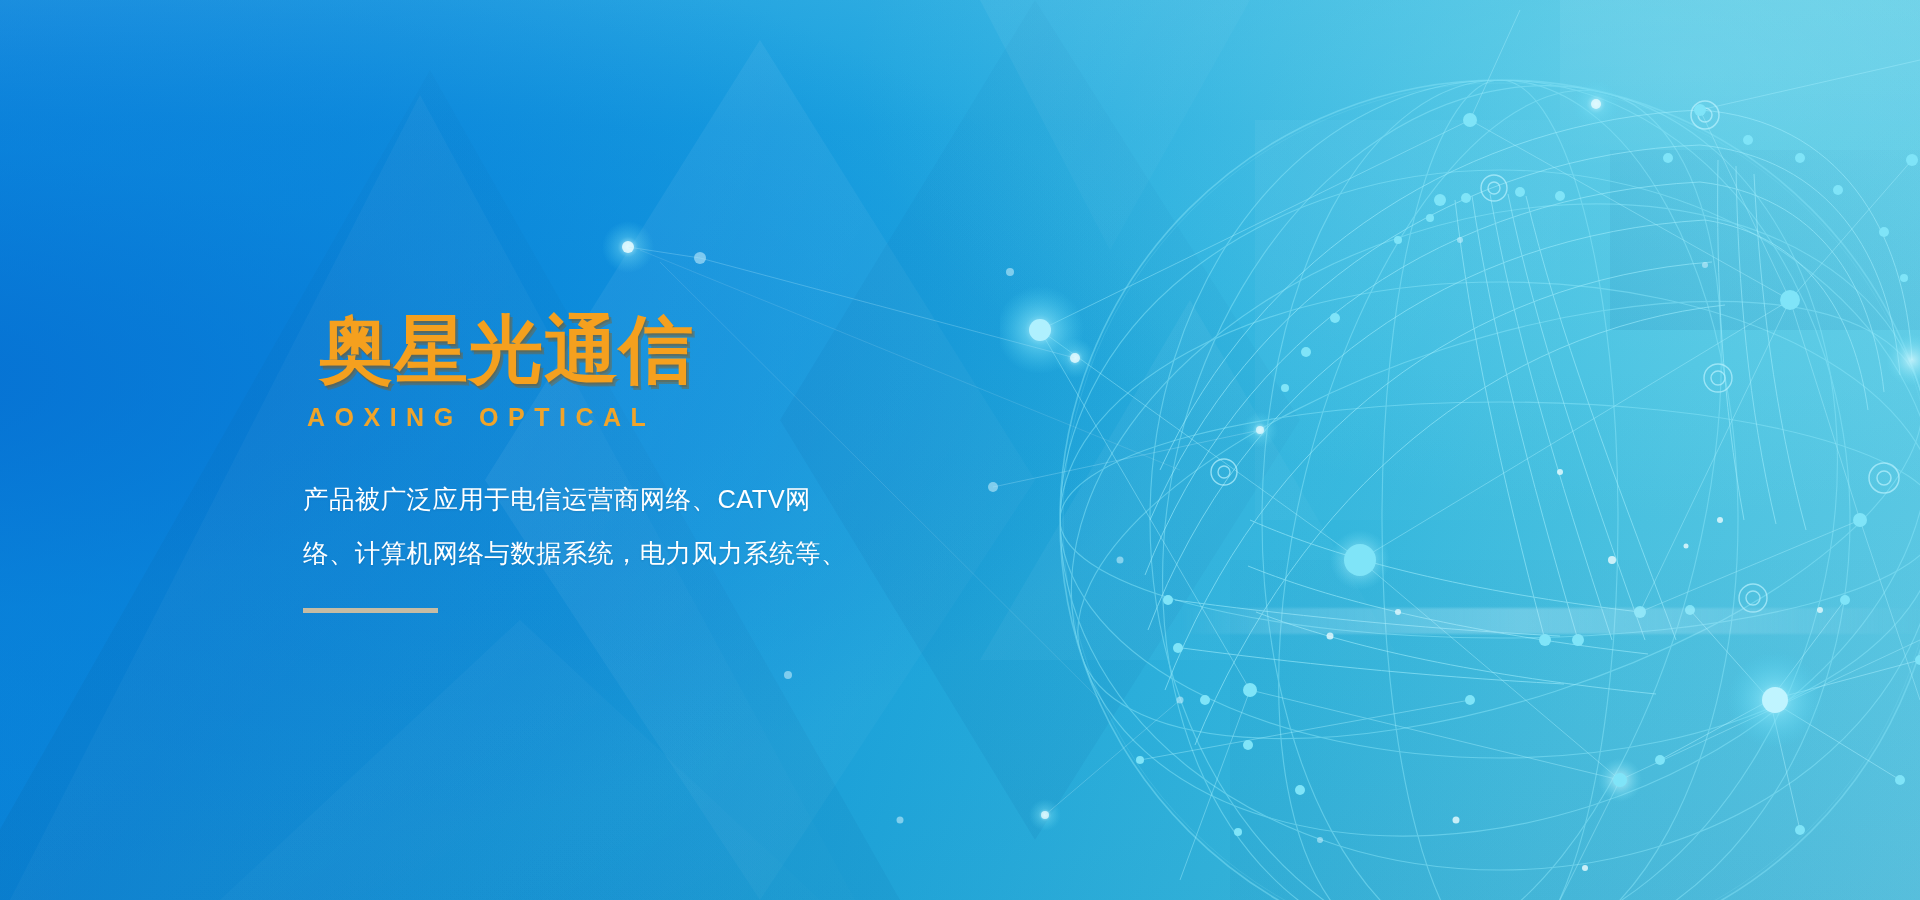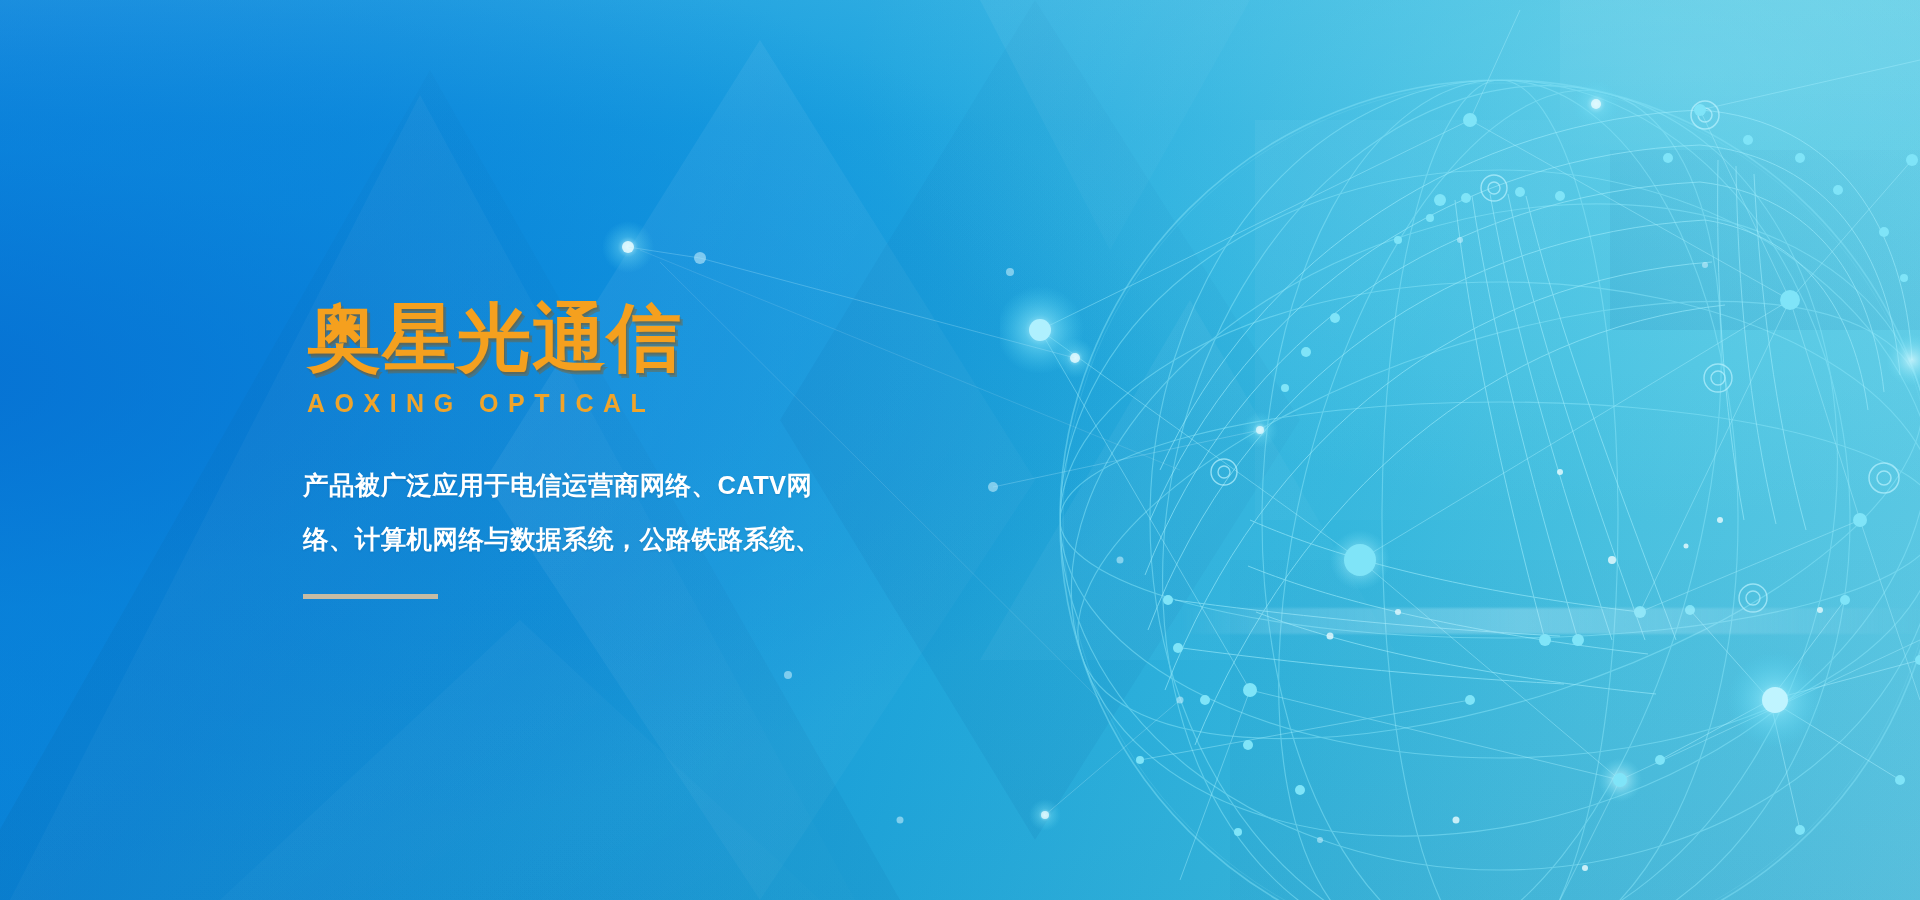--- a/index.html
+++ b/index.html
@@ -68,21 +68,21 @@
        rgba(210,242,252,0.30) 45%,
        rgba(190,235,250,0.18) 76%,
        rgba(255,255,255,0.0) 100%);
     filter:blur(1.2px);
   }
 
   
   .content{position:absolute;left:303px;top:296px;width:700px;}
 
   .title{
-    margin:4px;
+    margin:16px;
     font-family:"Liberation Sans","DejaVu Sans",sans-serif;
     font-size:74px;
     font-weight:bold;
     line-height:1.02;
     letter-spacing:1px;
     color:#F5A01E;
     text-shadow:3px 4px 0 rgba(150,90,10,0.38), 1px 2px 1px rgba(120,70,5,0.30);
     white-space:nowrap;
   }
 
@@ -94,21 +94,21 @@
     letter-spacing:9.5px;
     color:#F0A42A;
     white-space:nowrap;
   }
 
   .desc{
     margin:40px 0 0 0;
     width:640px;
     font-family:"Liberation Sans","DejaVu Sans",sans-serif;
     font-size:25.5px;
-    font-weight:bold;
+    font-weight:normal;
     line-height:54px;
     color:#FFFFFF;
     letter-spacing:0.4px;
     text-shadow:0 1px 2px rgba(0,60,110,0.18);
   }
 
   .rule{
     margin-top:28px;
     width:135px;height:5px;
     background:#C6BCA4;
@@ -386,19 +386,19 @@
 
   <div class="streak"></div>
 
   <div class="content">
     <h1 class="title">奥星光通信</h1>
 
     <div class="subtitle">AOXING OPTICAL</div>
 
     <div class="desc">
       <div>产品被广泛应用于电信运营商网络、CATV网</div>
-      <div>络、计算机网络与数据系统，公路铁路系统、</div>
+      <div>络、计算机网络与数据系统，电力风力系统等、</div>
     </div>
 
     <div class="rule"></div>
   </div>
 
 </div>
 
 </body></html>

